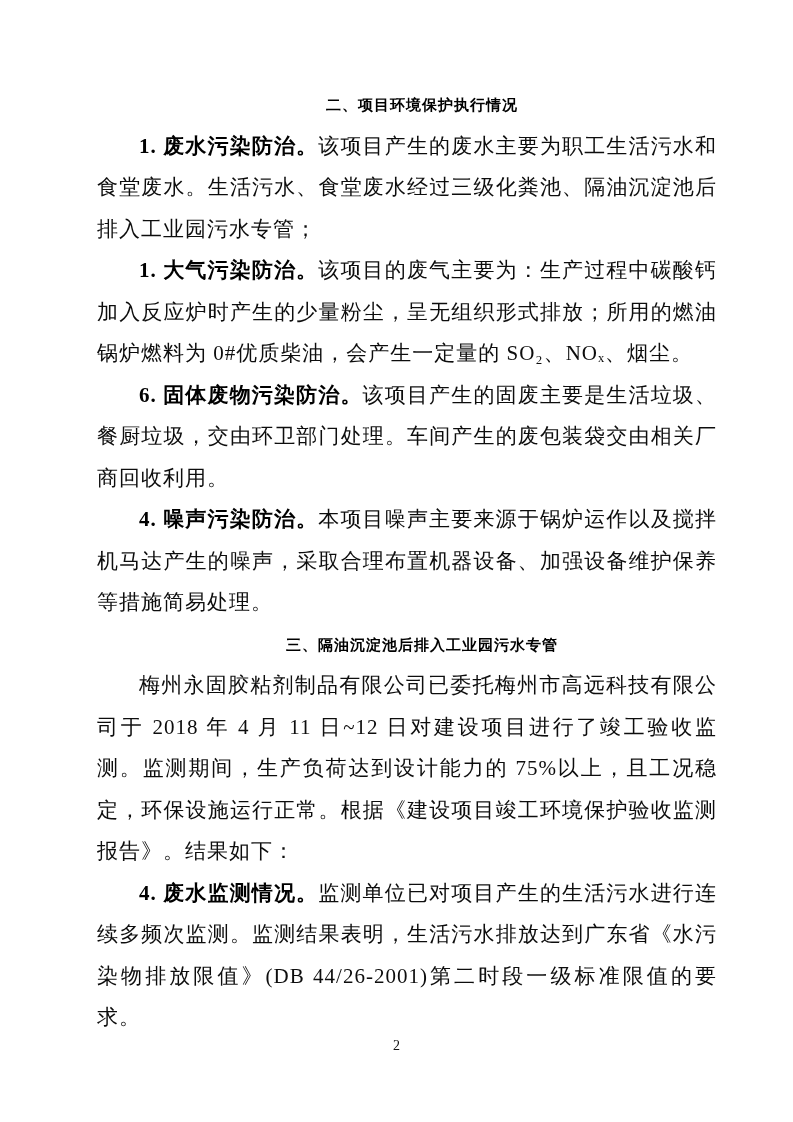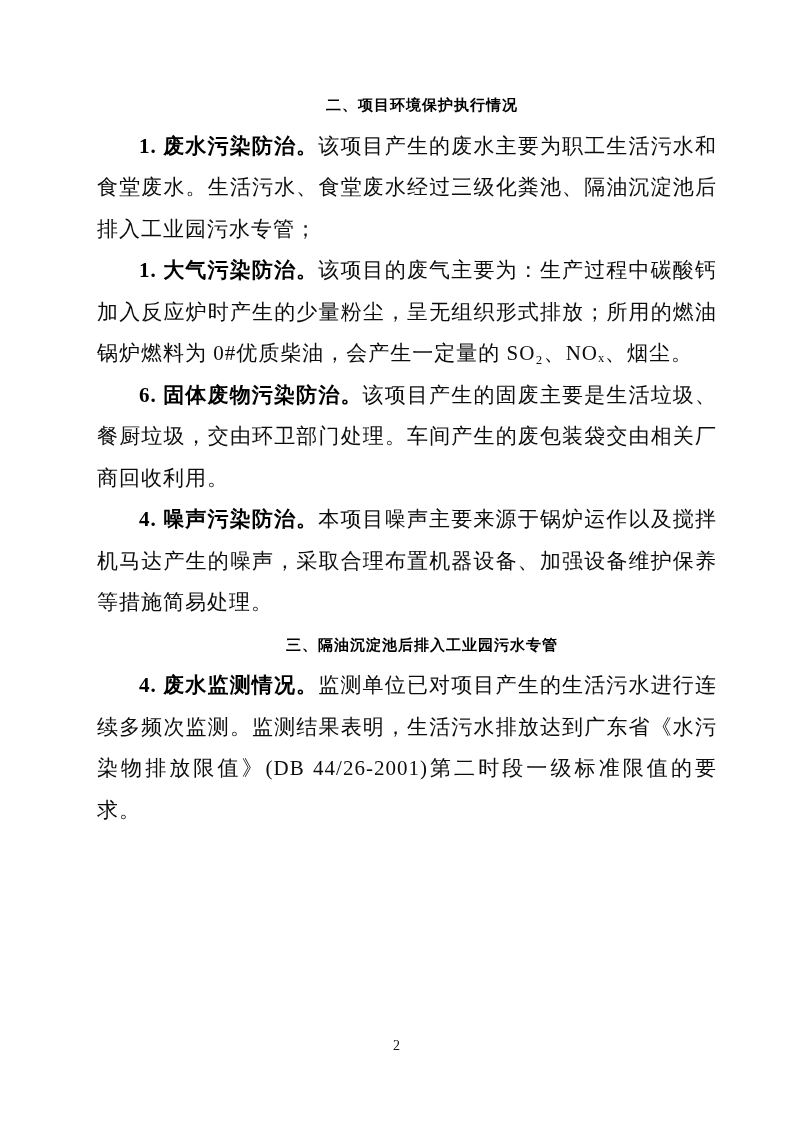--- a/index.html
+++ b/index.html
@@ -73,19 +73,20 @@
     <p><span class="lead">1. 废水污染防治。</span><span>该项目产生的废水主要为职工生活污水和食堂废水。生活污水、食堂废水经过三级化粪池、隔油沉淀池后排入工业园污水专管；</span></p>
 
     <p><span class="lead">1. 大气污染防治。</span><span>该项目的废气主要为：生产过程中碳酸钙加入反应炉时产生的少量粉尘，呈无组织形式排放；所用的燃油锅炉燃料为 0#优质柴油，会产生一定量的 SO₂、NOₓ、烟尘。</span></p>
 
     <p><span class="lead">6. 固体废物污染防治。</span><span>该项目产生的固废主要是生活垃圾、餐厨垃圾，交由环卫部门处理。车间产生的废包装袋交由相关厂商回收利用。</span></p>
 
     <p><span class="lead">4. 噪声污染防治。</span><span>本项目噪声主要来源于锅炉运作以及搅拌机马达产生的噪声，采取合理布置机器设备、加强设备维护保养等措施简易处理。</span></p>
 
     <h2>三、隔油沉淀池后排入工业园污水专管</h2>
 
+    <p>梅州永固胶粘剂制品有限公司已委托梅州市高远科技有限公司于 2018 年 4 月 11 日~12 日对建设项目进行了竣工验收监测。监测期间，生产负荷达到设计能力的 75%以上，且工况稳定，环保设施运行正常。根据《建设项目竣工环境保护验收监测报告》。结果如下：</p>
 
     <p><span class="lead">4. 废水监测情况。</span><span>监测单位已对项目产生的生活污水进行连续多频次监测。监测结果表明，生活污水排放达到广东省《水污染物排放限值》(DB 44/26-2001)第二时段一级标准限值的要求。</span></p>
 
   </div>
 
   <div class="page-number">2</div>
 </div>
 
 </body></html>

